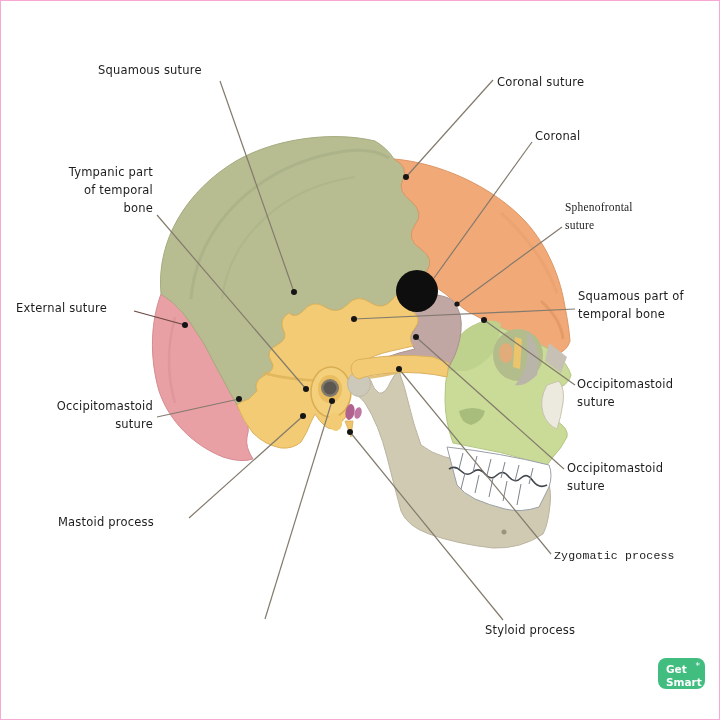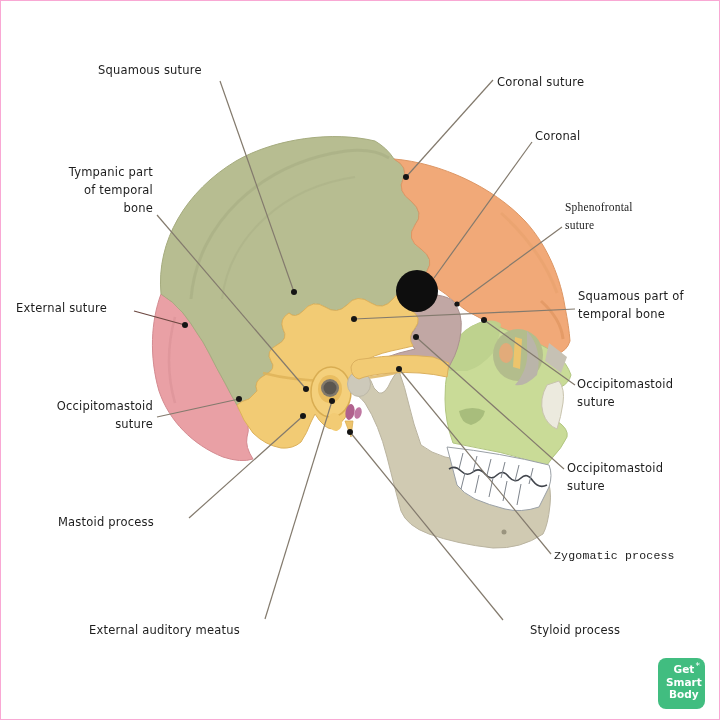--- a/index.html
+++ b/index.html
@@ -8,24 +8,24 @@
     border:1px solid #f9a8d4;background:#ffffff;overflow:hidden;
     font-family:"DejaVu Sans","Liberation Sans",sans-serif;
   }
   .frame svg{position:absolute;left:0;top:0;width:718px;height:718px;}
   .lbl{
     position:absolute;font-size:11.5px;line-height:18px;color:#1d1d1d;
     white-space:nowrap;letter-spacing:.2px;
   }
   .lbl.right{text-align:right;}
   .logo{
-    position:absolute;left:657px;top:657px;width:47px;height:51px;
+    position:absolute;left:657px;top:657px;width:47px;height:31px;
     background:#41bd80;border-radius:8px;color:#fff;
     font-size:10.5px;line-height:12.5px;font-weight:bold;
-    padding:0;box-sizing:border-box;cursor:pointer;text-align:center;
+    padding:0;box-sizing:border-box;cursor:pointer;
   }
   .logo .txt{position:absolute;left:8px;top:5px;}
   .logo .mark{position:absolute;right:5px;top:2px;font-size:9px;font-weight:normal;}
 </style>
 </head>
 <body>
 
 <div class="frame">
 
 <svg viewBox="0 0 718 718">
@@ -173,22 +173,21 @@
 <div class="lbl right" style="left:20px;top:396px;width:132px;">
   <div>Occipitomastoid</div>
       <div>suture</div>
 </div>
 <div class="lbl" style="left:566px;top:458px;">
   <div>Occipitomastoid</div>
       <div>suture</div>
 </div>
 <div class="lbl" style="left:57px;top:512px;"><span>Mastoid process</span></div>
 <div class="lbl" style="left:553px;top:546px;font-family:Liberation Mono, monospace;"><span>Zygomatic process</span></div>
-<div class="lbl" style="left:88px;top:620px;"><span>External auditory meatus</span></div>
-<div class="lbl" style="left:529px;top:620px;"><span>Styloid process</span></div>
+<div class="lbl" style="left:484px;top:620px;"><span>Styloid process</span></div>
 
 <div class="logo">
   <div class="txt">
     <div>Get</div>
     <div>Smart</div>
     <div>Body</div>
   </div>
   <span class="mark">*</span>
 </div>
 

